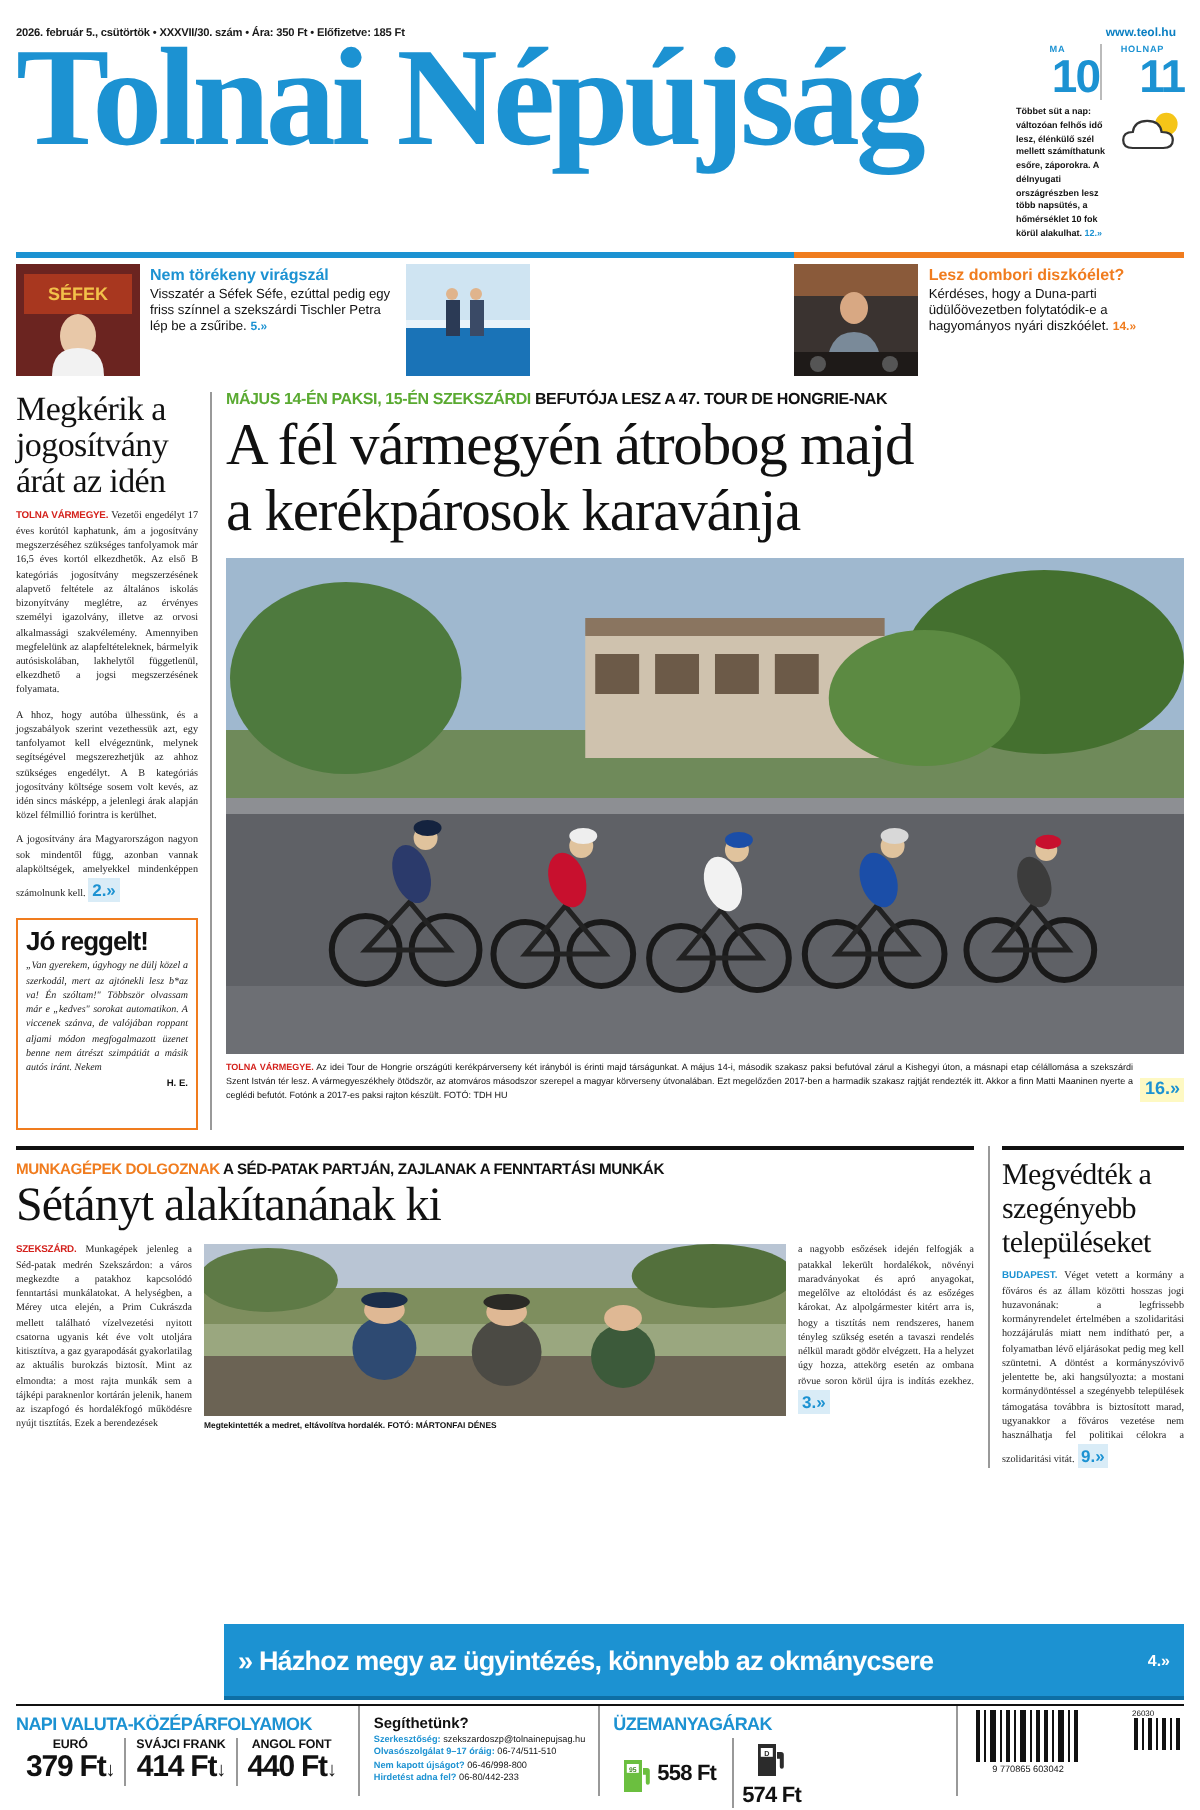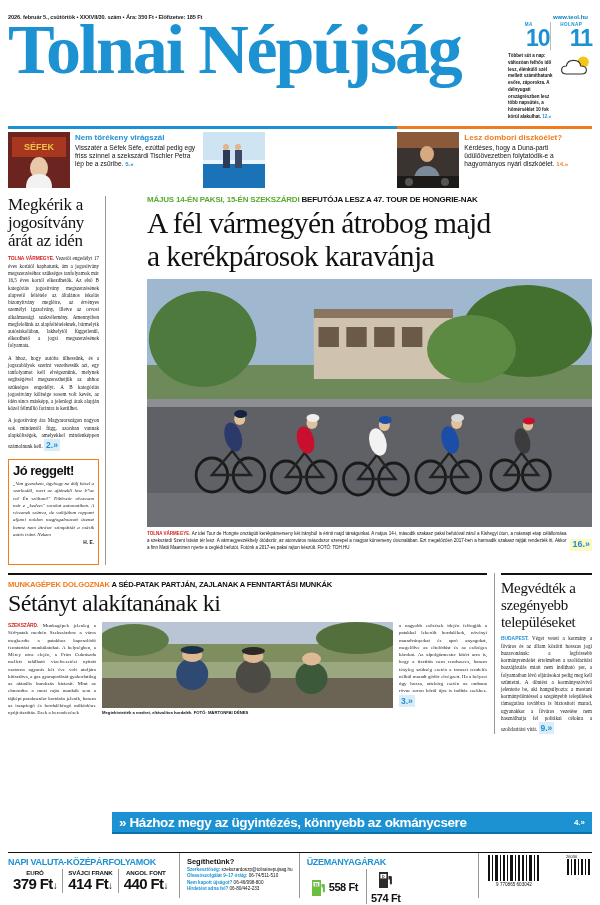--- a/index.html
+++ b/index.html
@@ -45,21 +45,21 @@
   .teaser-img { width: 62px; height: 56px; margin-top: 6px; flex-shrink: 0; }
   .teaser-txt { padding: 8px 5px 0 5px; flex: 1; }
   .teaser-h { font-size: 8px; font-weight: 800; line-height: 1.05; margin-bottom: 2px; }
   .t-blue .teaser-h { color: #1c92d2; }
   .t-orange .teaser-h { color: #f07c1e; }
   .teaser-d { font-size: 6.6px; line-height: 1.22; color: #111; }
   .teaser-d .pg { color: #1c92d2; font-weight: 800; font-size: 6px; }
   .t-orange .teaser-d .pg { color: #f07c1e; }
 
   
-  .main-grid { display: flex; margin-top: 8px; gap: 34px; }
+  .main-grid { display: flex; margin-top: 8px; }
   .col-left { width: 98px; flex-shrink: 0; padding-right: 6px; border-right: 0.8px solid #999; }
   .col-main { flex: 1; padding-left: 7px; }
 
   .side-head {
     font-family: "Liberation Serif", serif;
     font-size: 17px; line-height: 1.07; color: #111; font-weight: 400;
     letter-spacing: -0.3px;
   }
   .side-body { font-family: "Liberation Serif", serif; font-size: 5.1px; line-height: 1.42; text-align: justify; color: #1a1a1a; margin-top: 5px; }
   .kicker-red { color: #d4211c; font-weight: 800; font-family: "Liberation Sans", sans-serif; font-size: 4.9px; letter-spacing: -.1px; }
@@ -102,21 +102,21 @@
   .sc-c { width: 88px; flex-shrink: 0; }
   .sec2-photo { width: 100%; height: 86px; position: relative; overflow: hidden; }
   .sec2-cap { font-size: 4.2px; color: #111; margin-top: 2px; line-height: 1.3; font-weight: 600;}
 
   .r-head { font-family: "Liberation Serif", serif; font-size: 15px; line-height: 1.12; color: #111; letter-spacing: -0.3px; }
   .r-body { font-family: "Liberation Serif", serif; font-size: 5.1px; line-height: 1.42; text-align: justify; color: #1a1a1a; margin-top: 4px; }
   .loc-blue { color: #1c92d2; font-weight: 800; font-family: "Liberation Sans", sans-serif; font-size: 4.9px; }
 
   
   .blue-banner {
-    position: absolute; left: 112px; right: 8px; top: 812px; height: 22px;
+    position: absolute; left: 112px; right: 8px; top: 812px; height: 38px;
     background: #1c92d2; display: flex; align-items: center; justify-content: space-between;
     padding: 0 7px; border-bottom: 2px solid #0e6fa5;
   }
   .bb-text { color: #fff; font-size: 13.5px; font-weight: 800; letter-spacing: -0.4px; }
   .bb-pg { color: #fff; font-size: 8px; font-weight: 800; }
 
   
   .bottom-bar { position: absolute; left: 8px; right: 8px; top: 852px; height: 46px; border-top: 1.6px solid #111; display: flex; }
   .bb-sec { padding: 4px 6px 0 0; }
   .bb-sec + .bb-sec { border-left: 0.8px solid #999; padding-left: 7px; }

